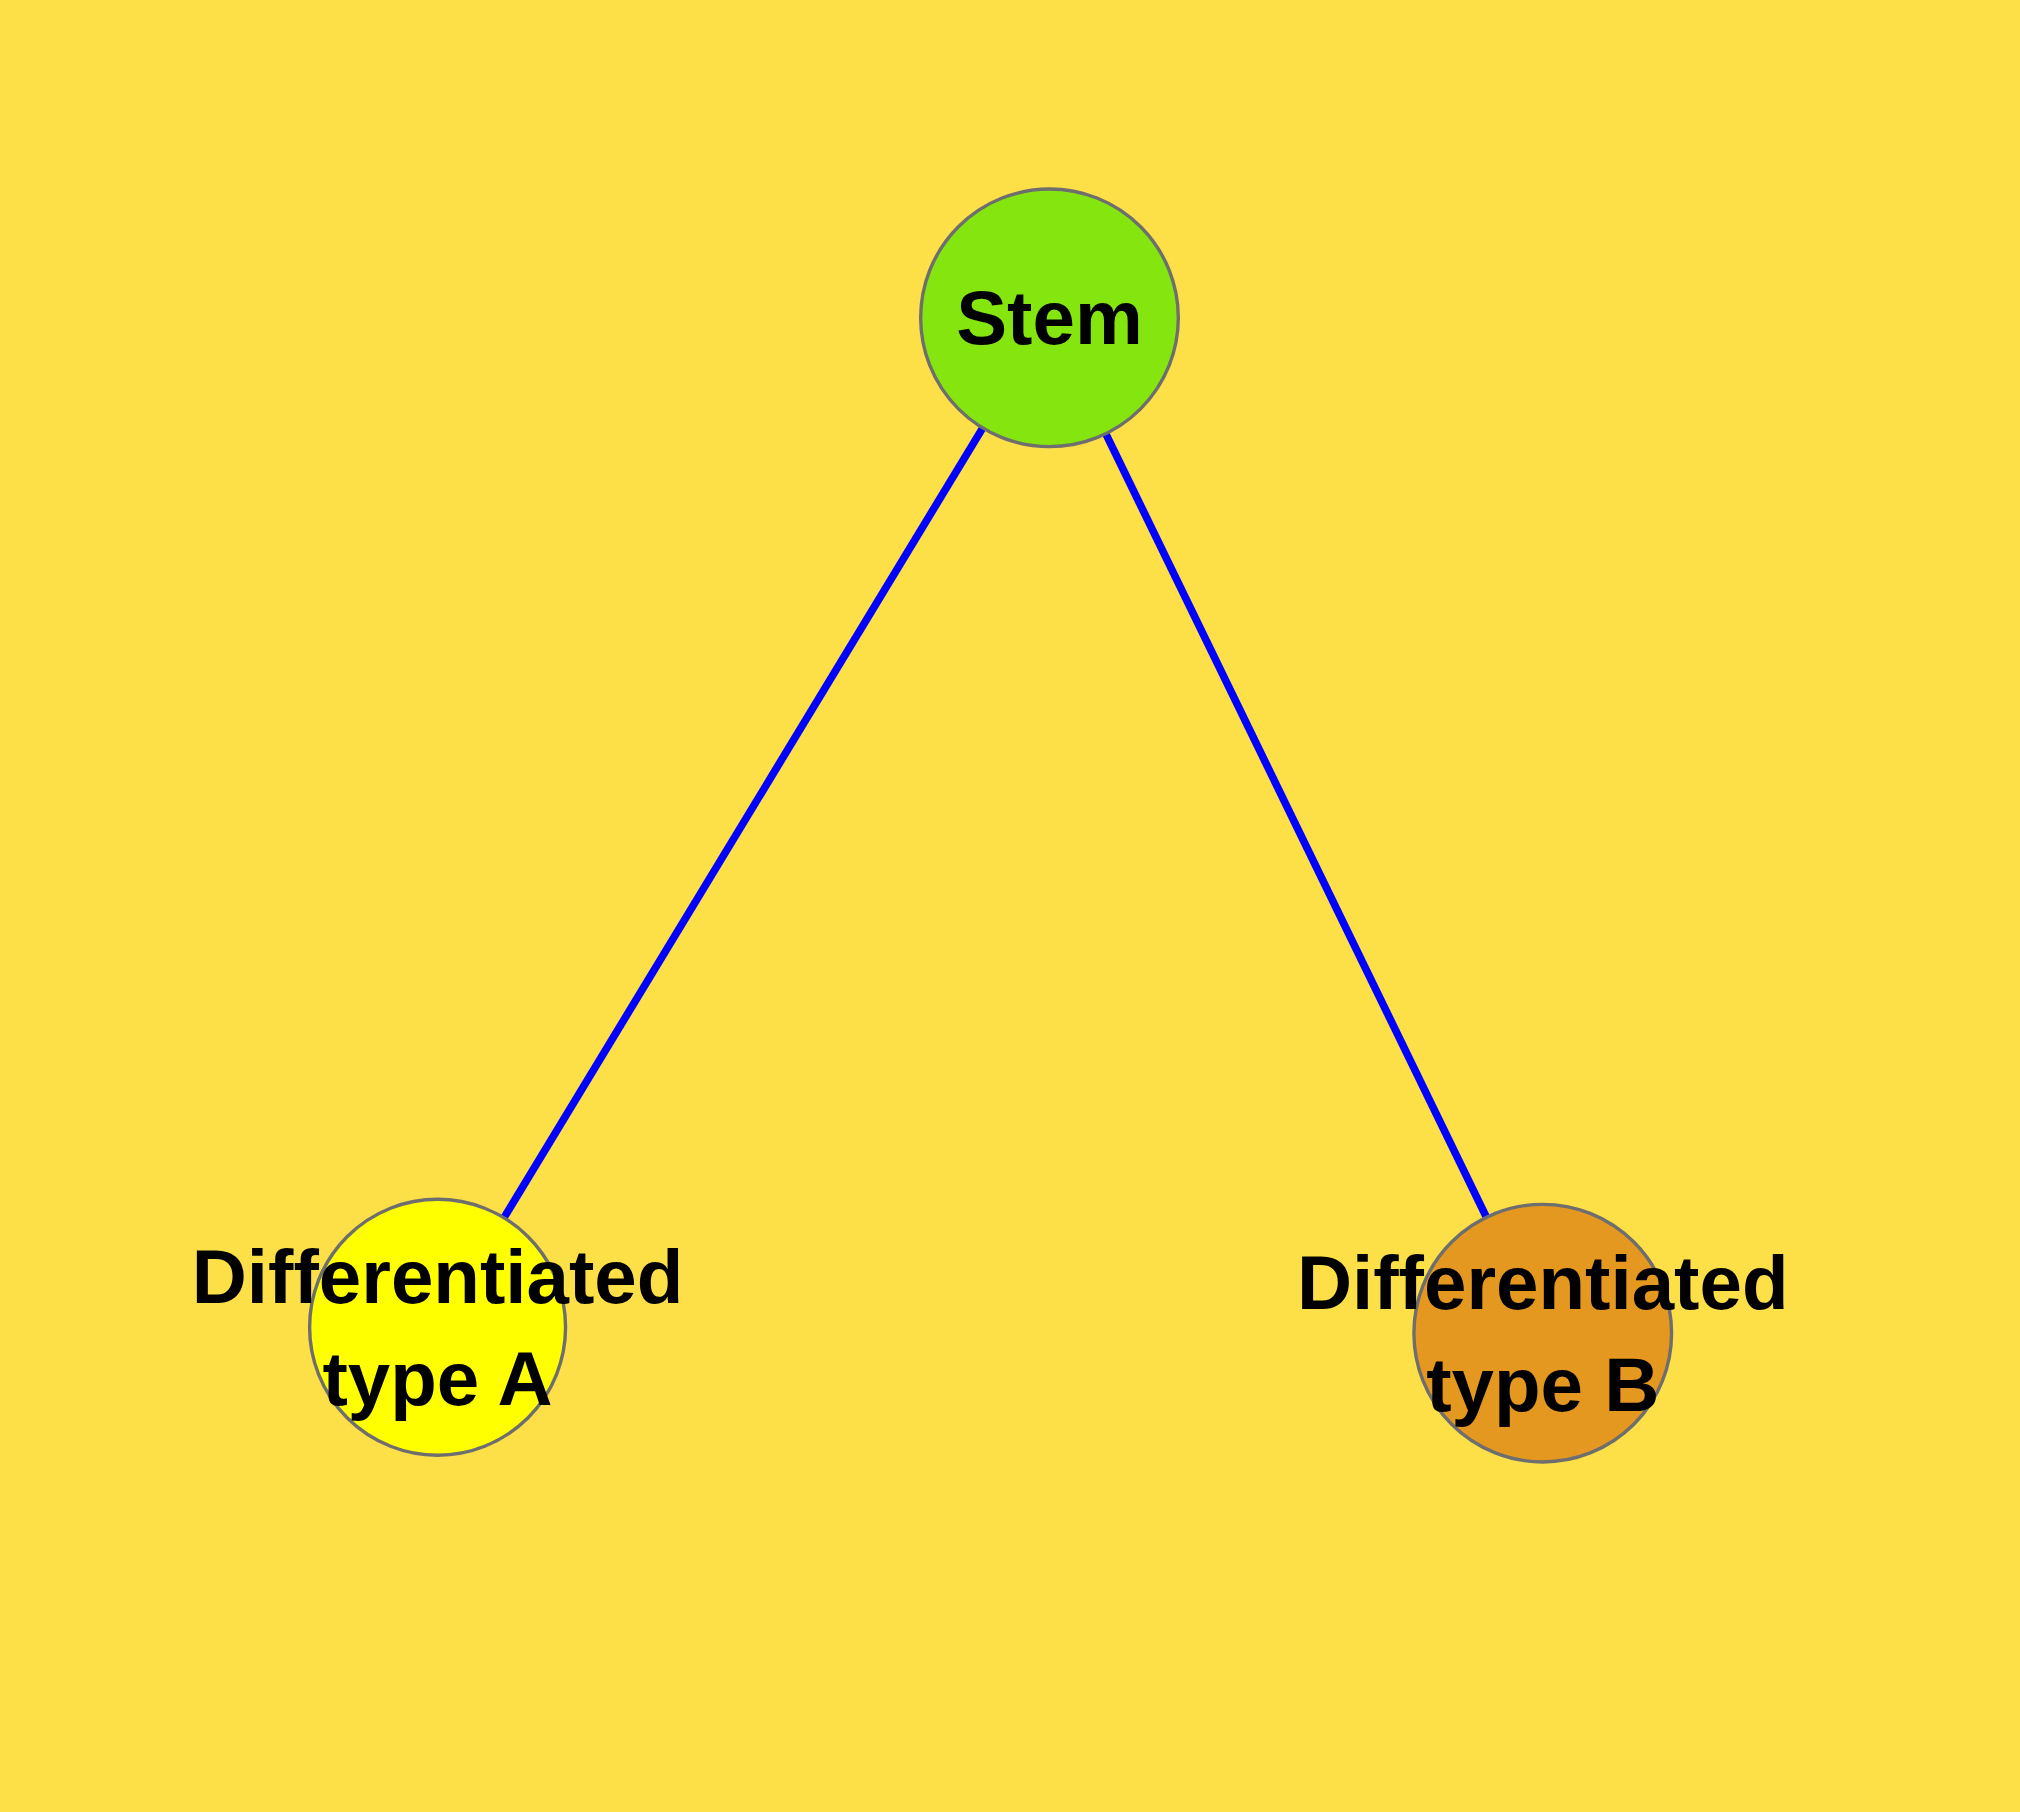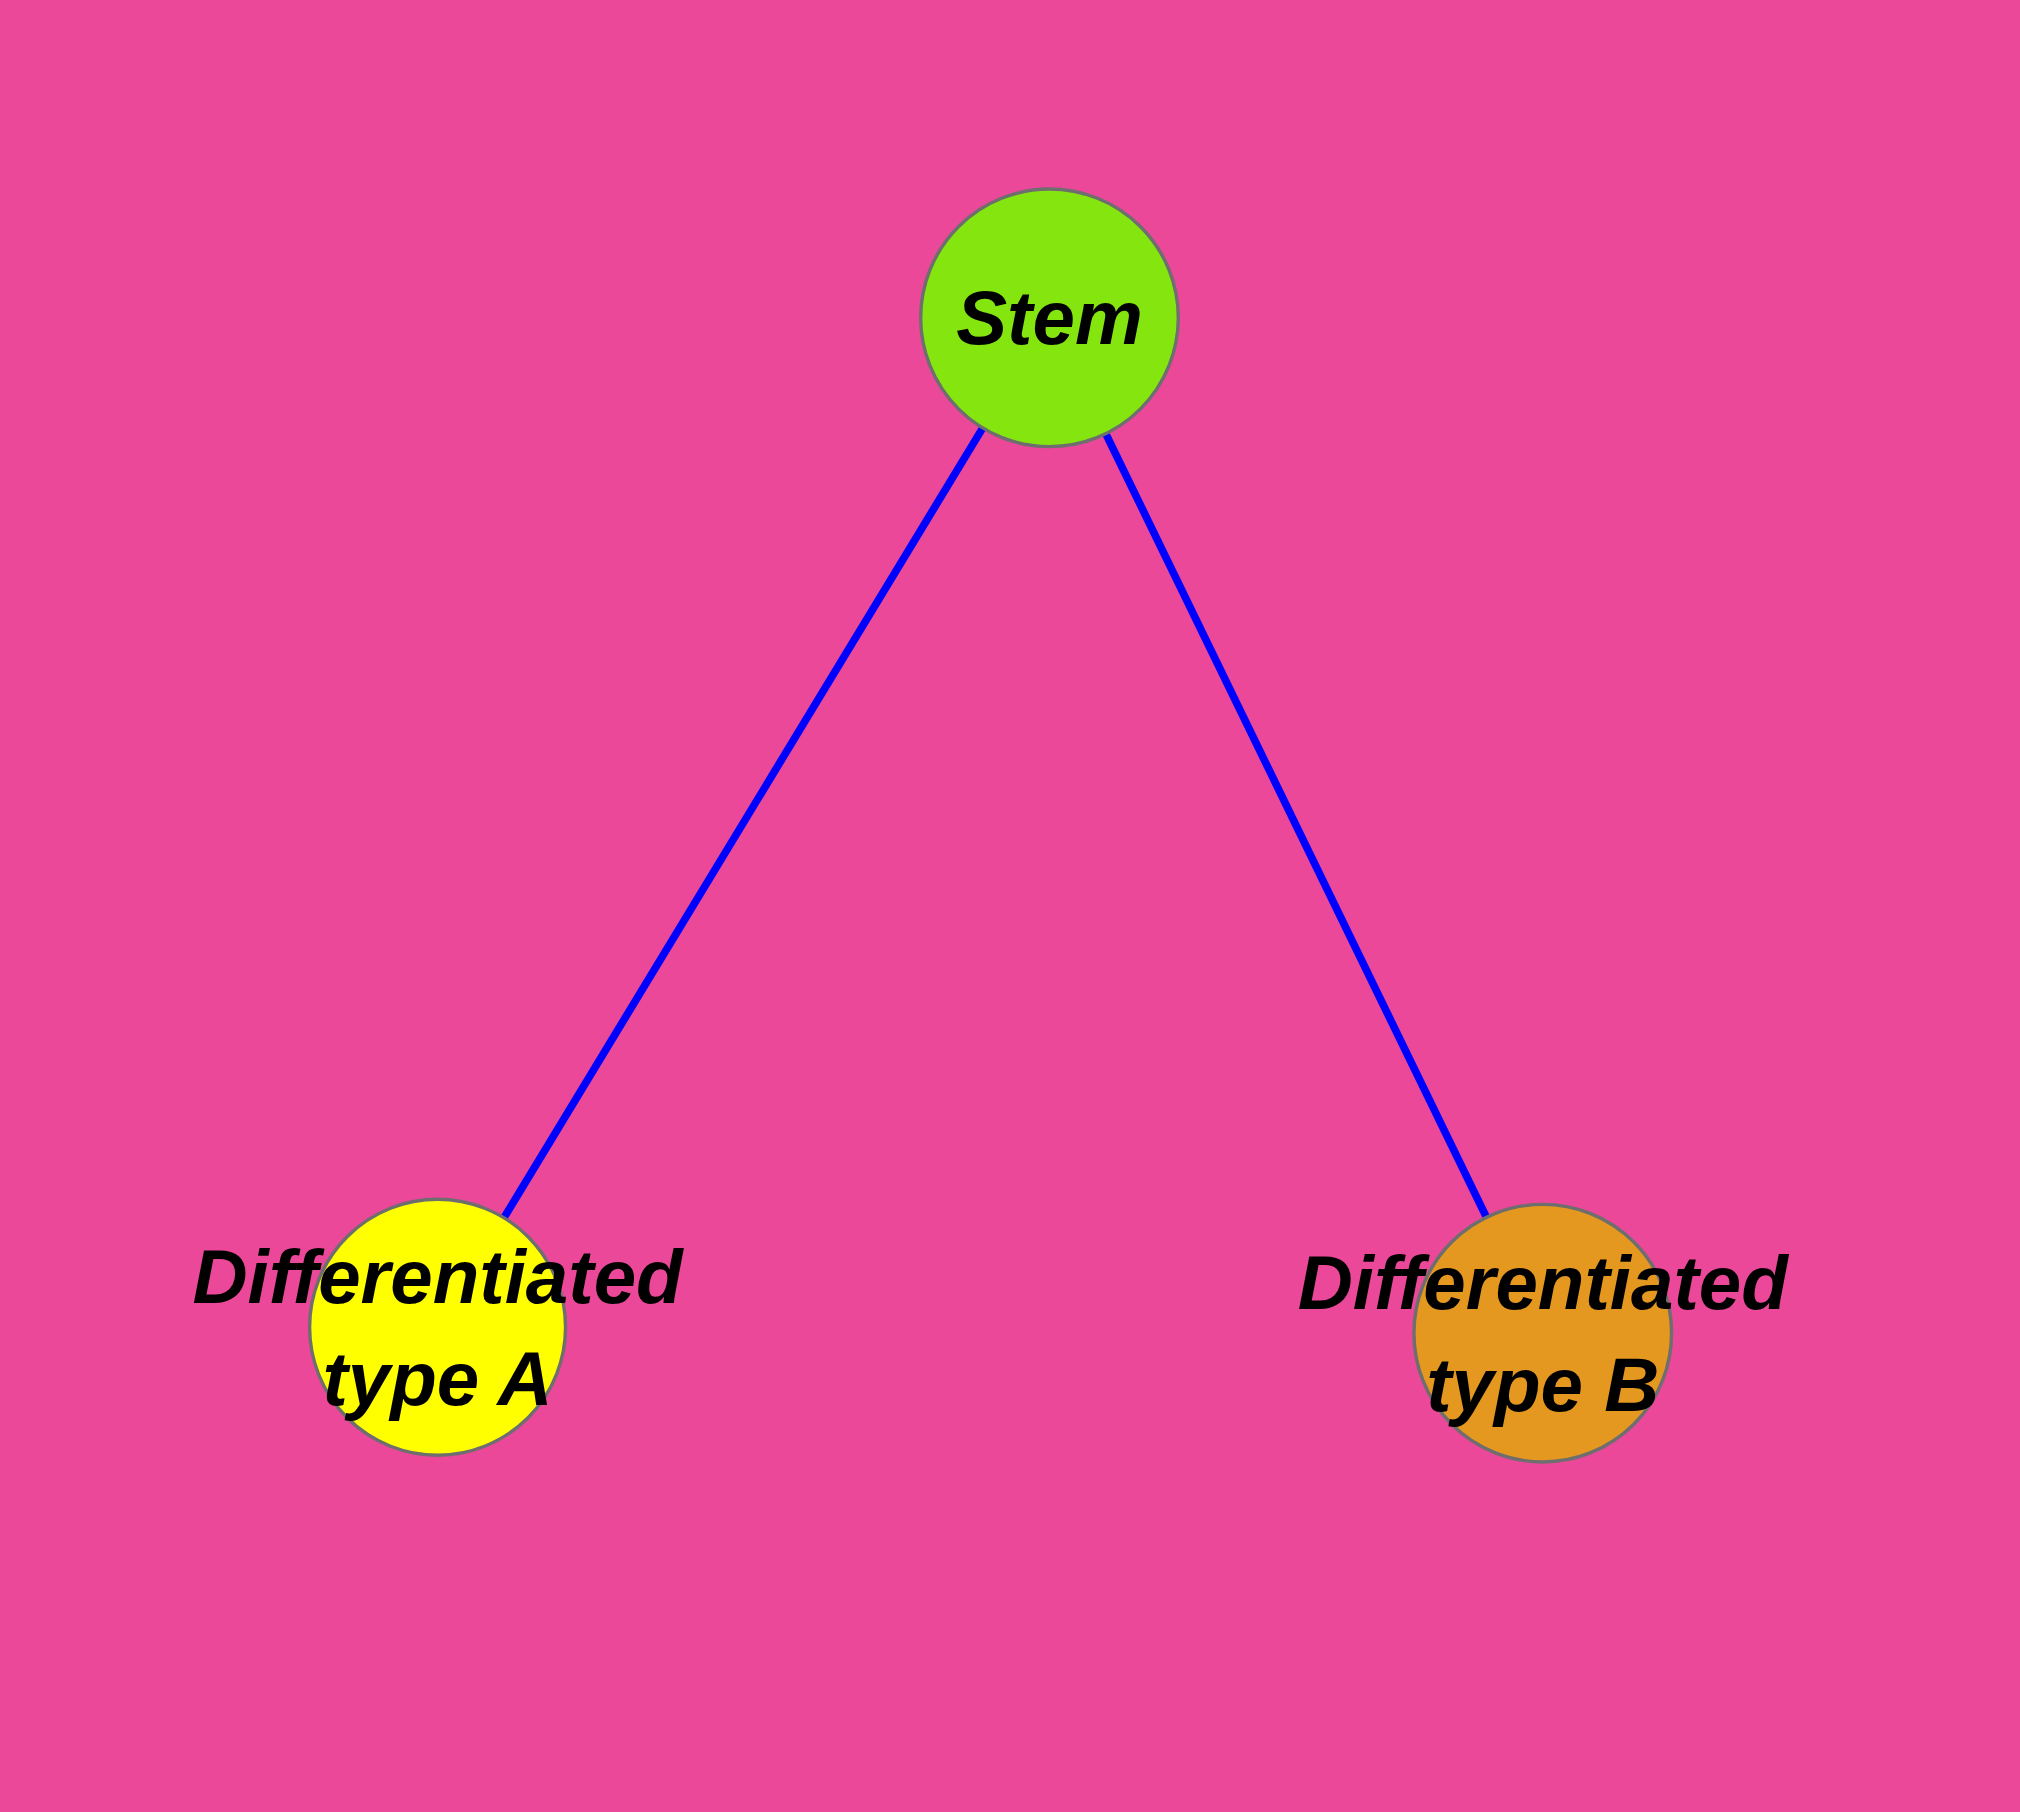--- a/index.html
+++ b/index.html
@@ -27,21 +27,21 @@
     font-family: "Liberation Sans", sans-serif;
     font-weight: 700;
     font-size: 90px;
     fill: #000000;
     text-anchor: middle;
   }
 </style>
 </head>
 <body>
 
-<div class="canvas" style="background: #ec4899; font-style: italic;">
+<div class="canvas" style="background: #fde047;">
   <svg class="graph" viewBox="0 0 2384 2138" xmlns="http://www.w3.org/2000/svg">
     <g id="edges-layer">
         <line x1="1238" y1="375" x2="516" y2="1566" stroke="#0000FF" stroke-width="9" class="edge-line"></line>
         <line x1="1238" y1="375" x2="1820" y2="1573" stroke="#0000FF" stroke-width="9" class="edge-line"></line>
       </g>
     <g id="nodes-layer">
         <circle cx="1238" cy="375" r="152" fill="#85E60F" stroke="#6E6E6E" stroke-width="4"></circle>
         <circle cx="516" cy="1566" r="151" fill="#FFFF00" stroke="#6E6E6E" stroke-width="4"></circle>
         <circle cx="1820" cy="1573" r="152" fill="#E5981F" stroke="#6E6E6E" stroke-width="4"></circle>
       </g>

